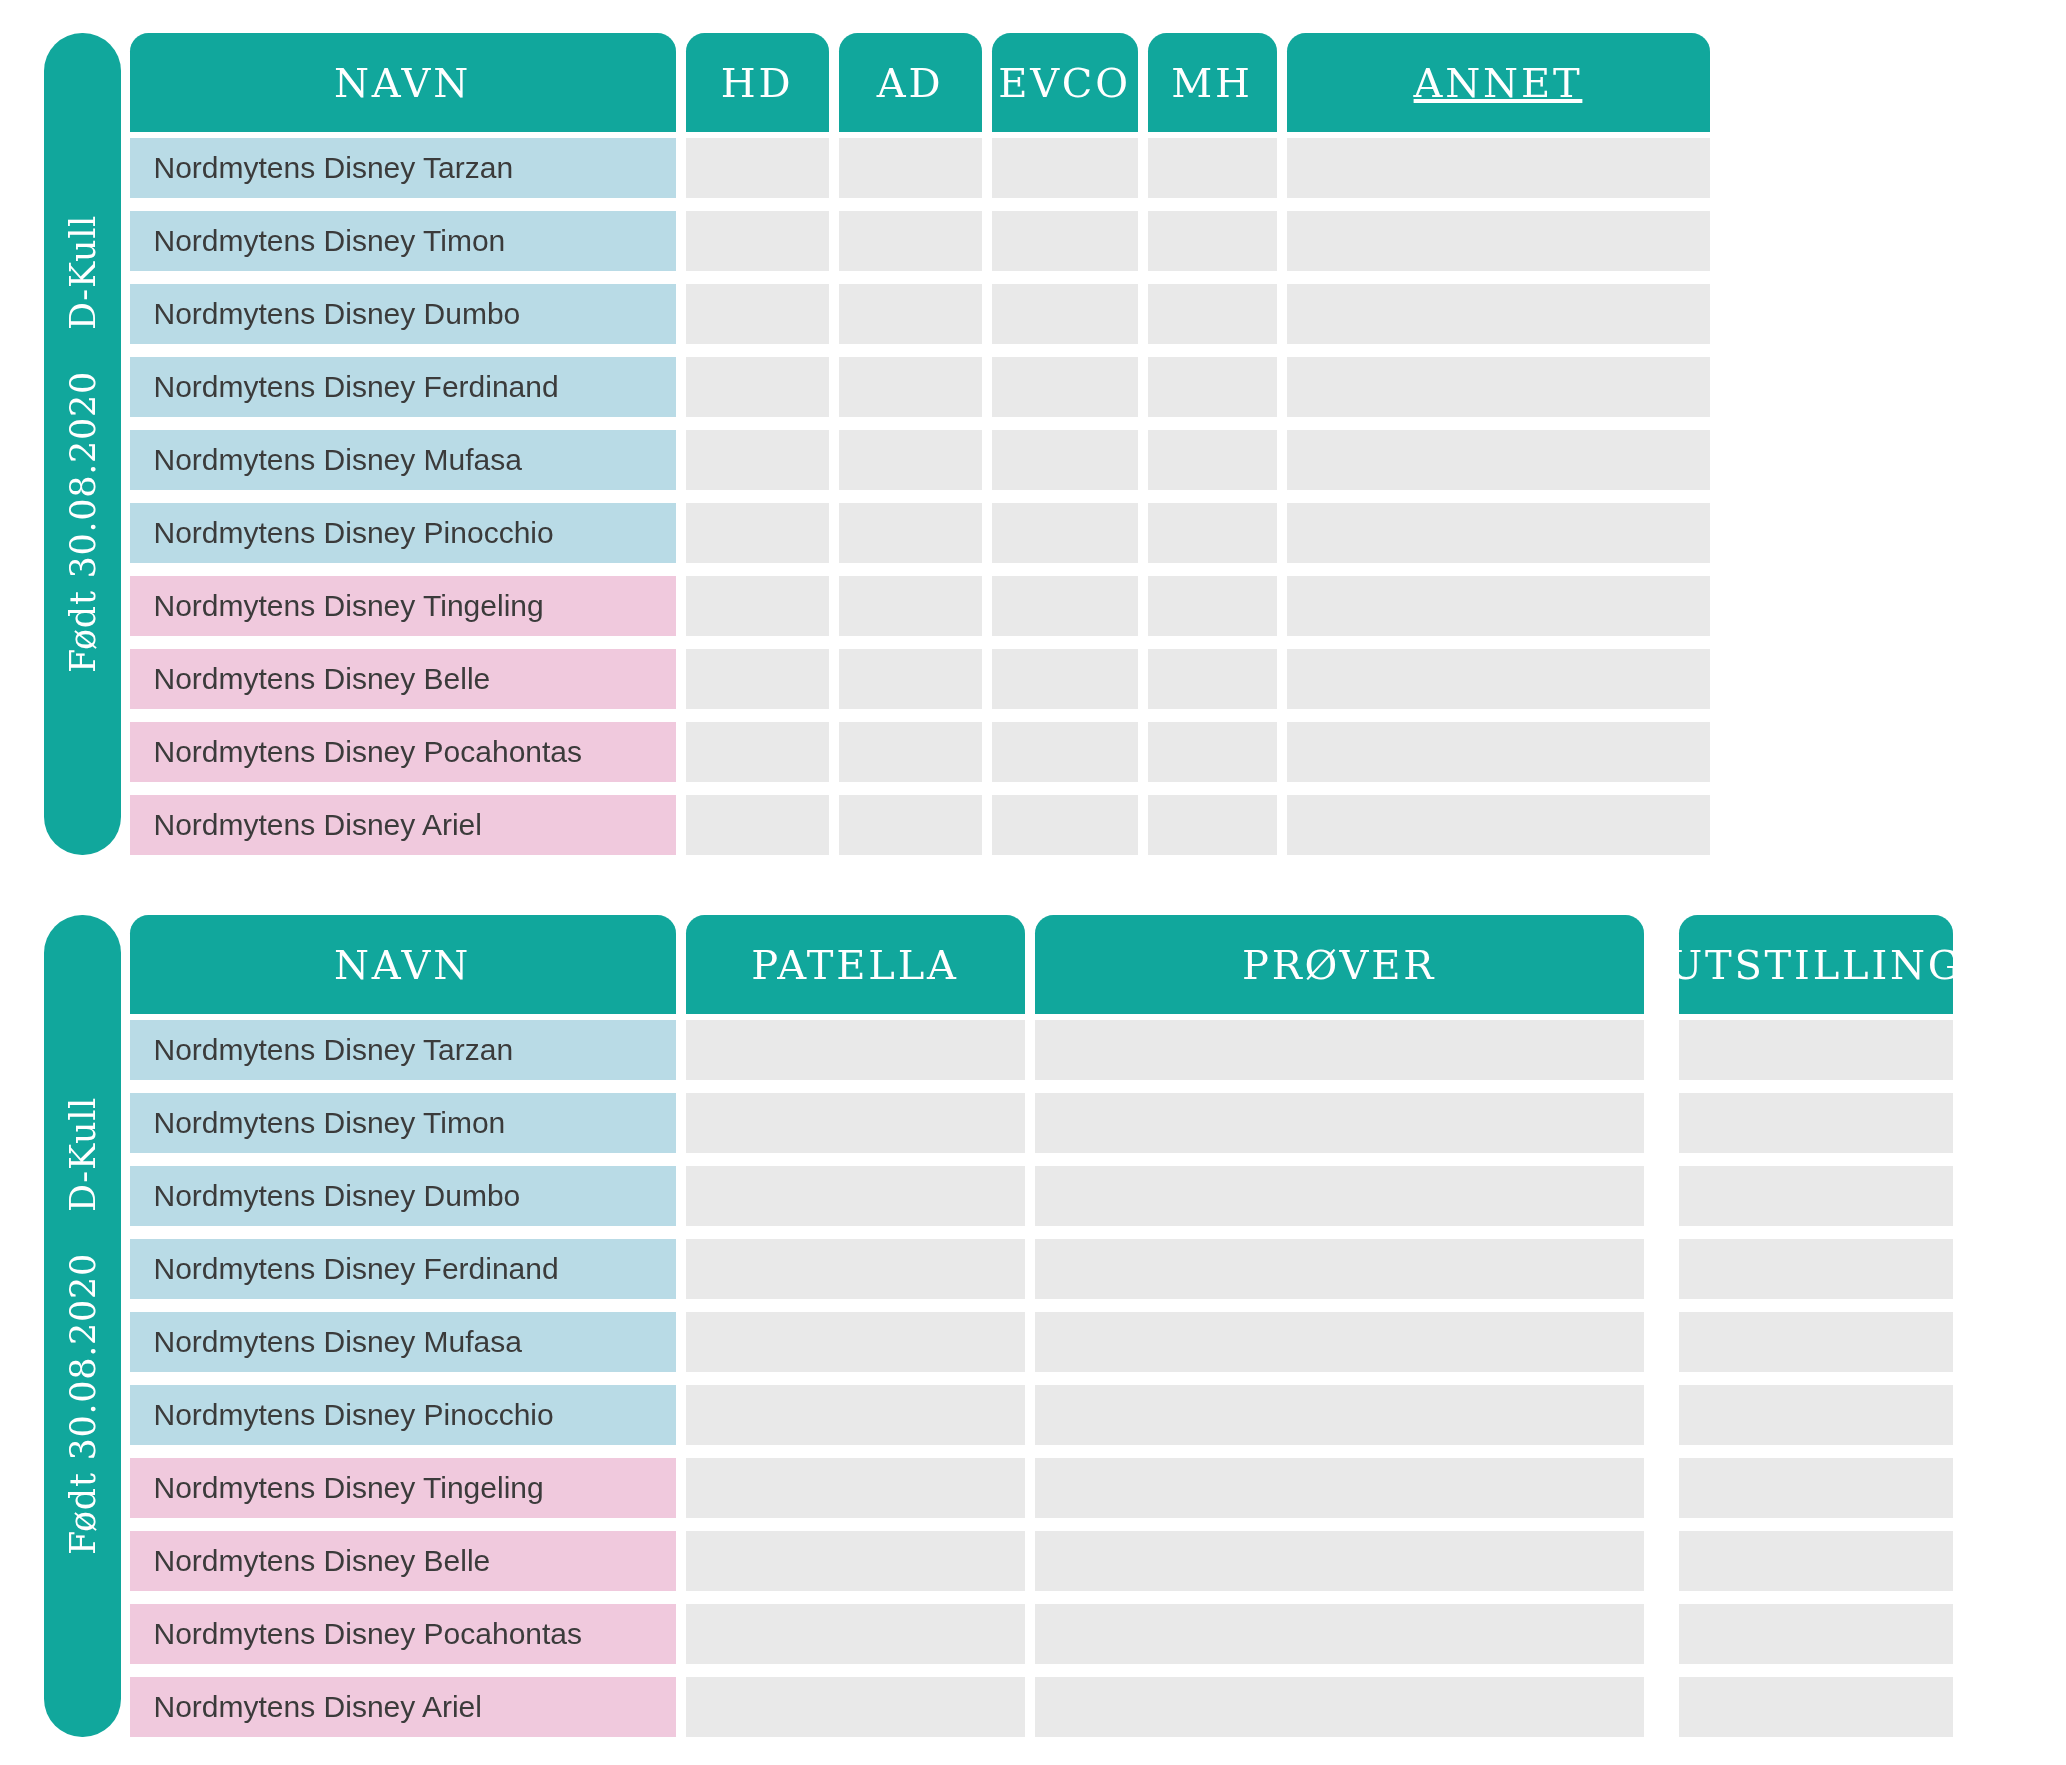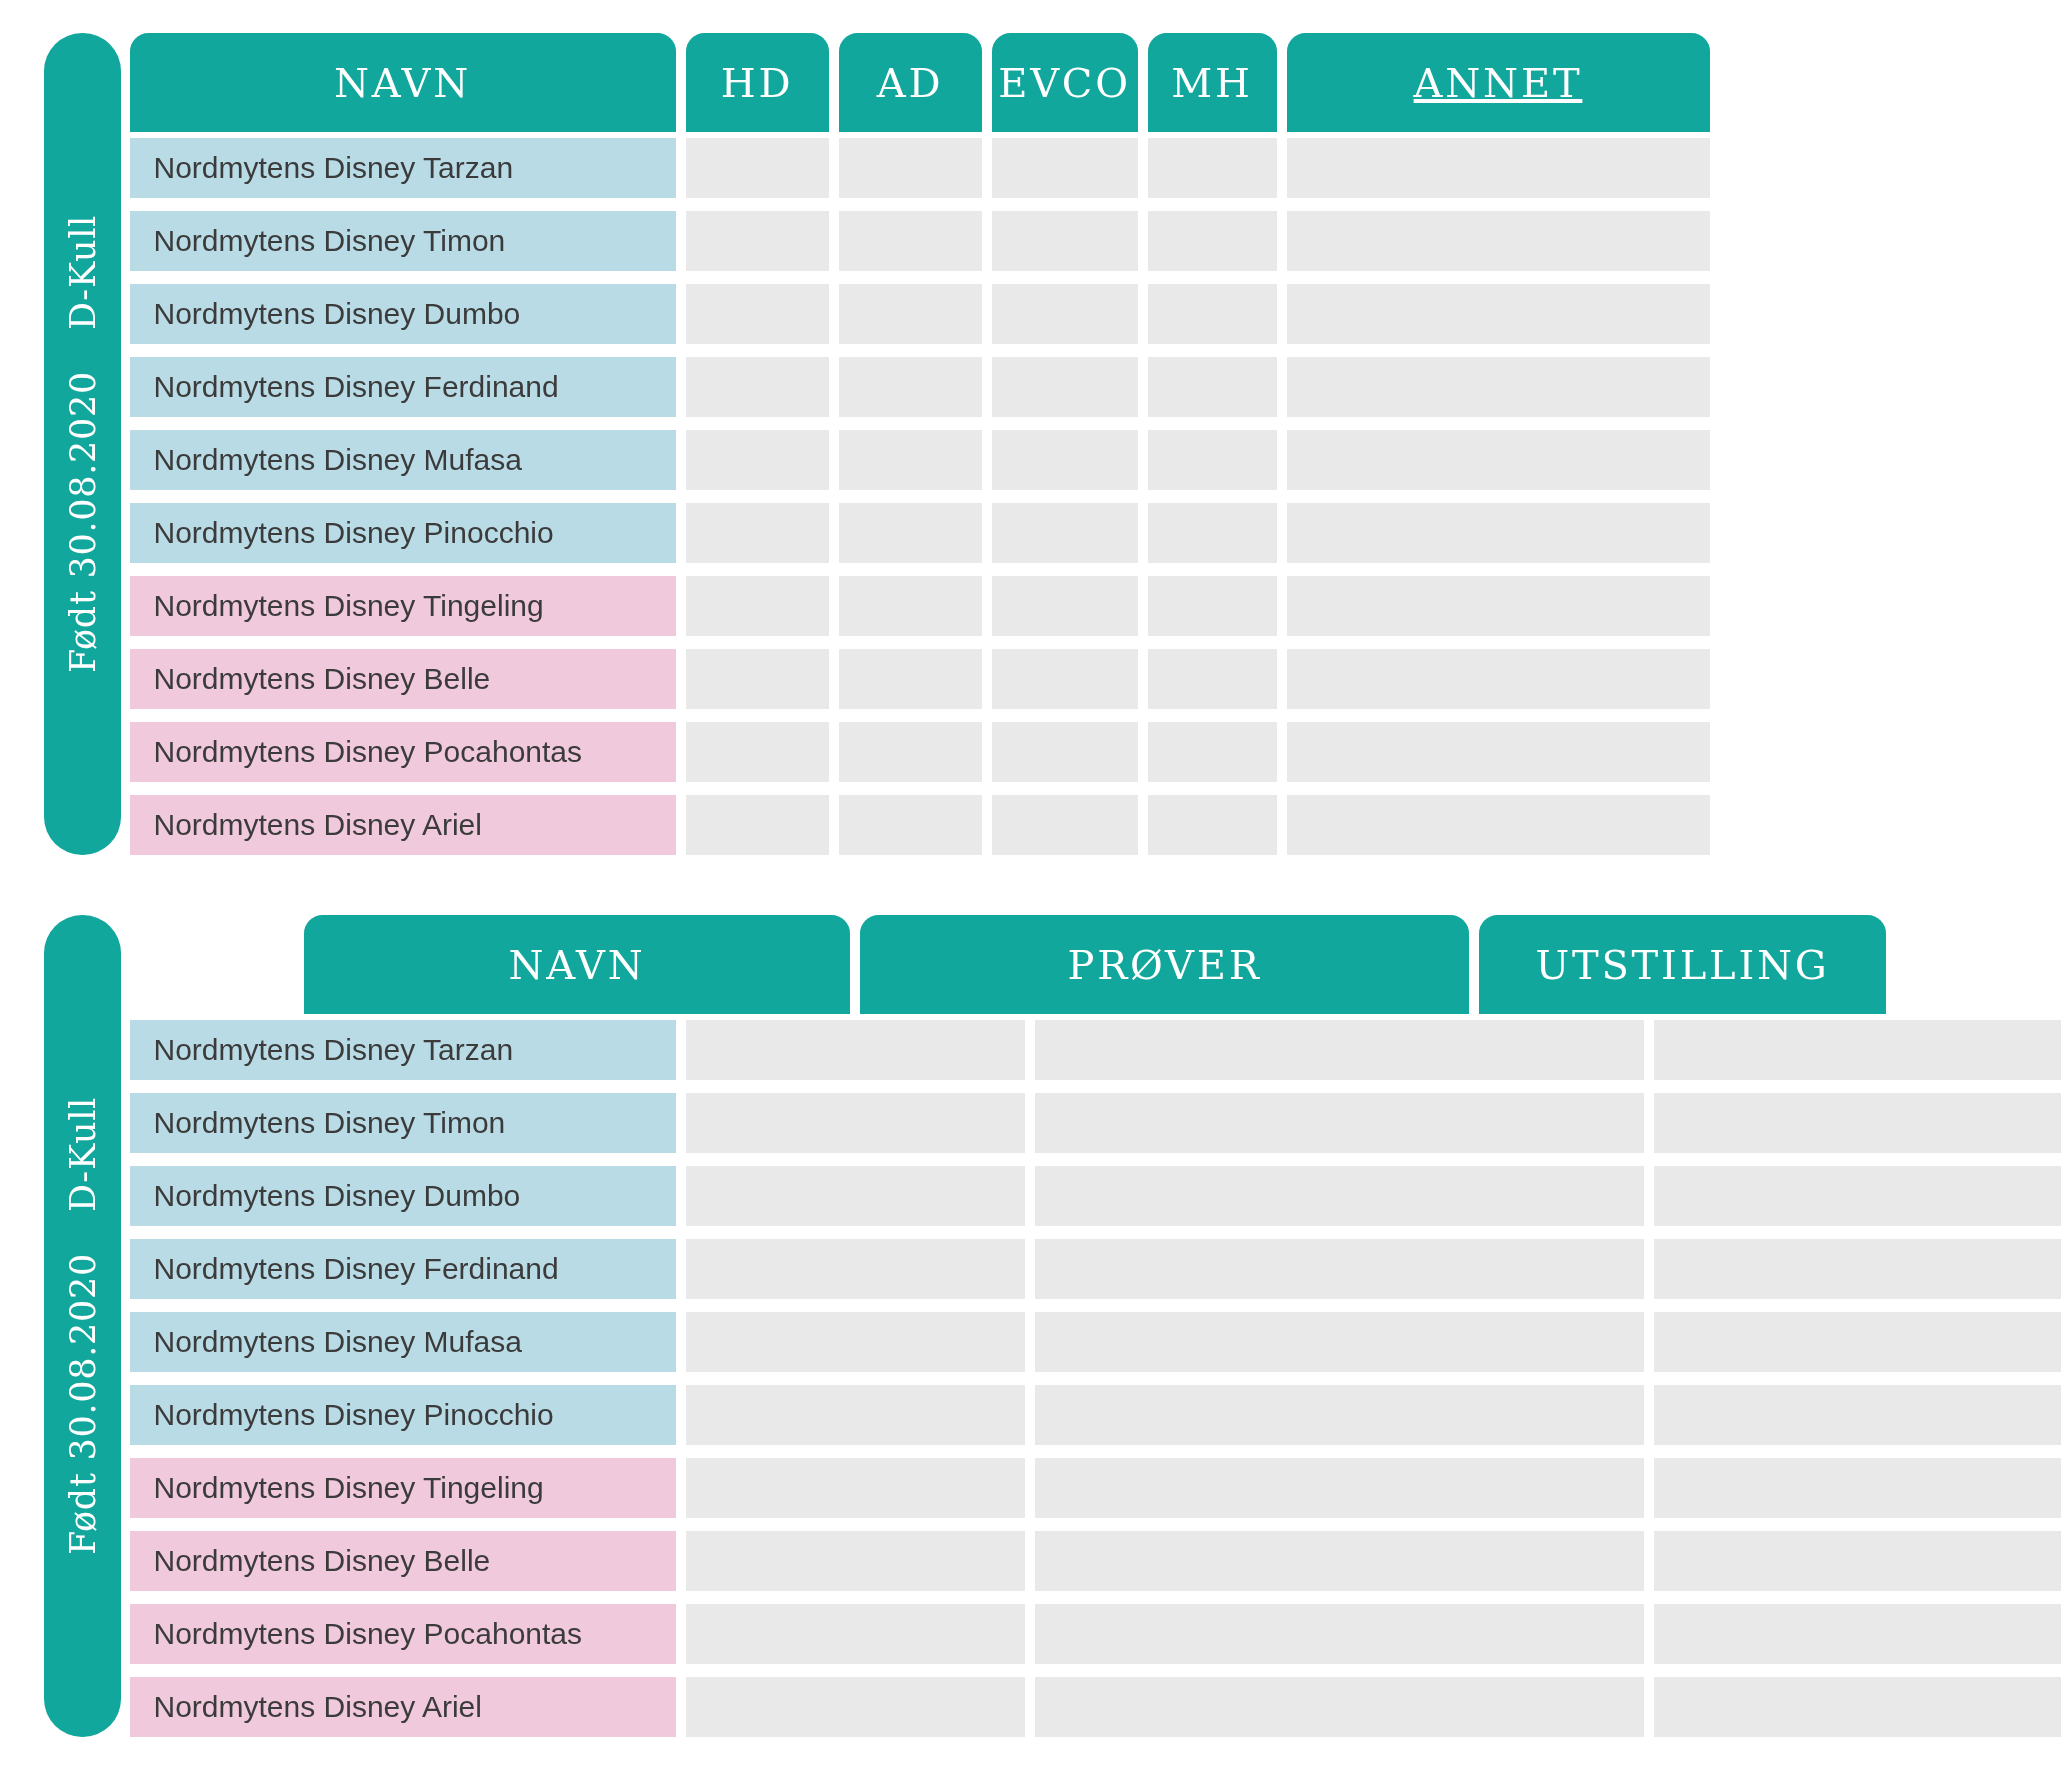--- a/index.html
+++ b/index.html
@@ -119,21 +119,21 @@
   .b1 .c-hd    { width: 143px; }
   .b1 .c-ad    { width: 143px; }
   .b1 .c-evco  { width: 146px; }
   .b1 .c-mh    { width: 129px; }
   .b1 .c-annet { width: 423px; text-decoration: underline; }
 
   
   .b2 .c-navn       { width: 546px; }
   .b2 .c-patella    { width: 339px; }
   .b2 .c-prover     { width: 609px; }
-  .b2 .c-utstilling { width: 407px; }
+  .b2 .c-utstilling { width: 274px; margin-left: 25px; }
 
   #block1 { position: absolute; left: 44px; top: 33px; }
   #block2 { position: absolute; left: 44px; top: 915px; }
 </style>
 </head>
 <body>
 
 <div class="page">
 
   <div class="block b1" id="block1">
@@ -258,20 +258,21 @@
       <div class="side-tab-inner">
         <span>D-Kull</span>
         <span>Født 30.08.2020</span>
       </div>
     </div>
 
     <div class="table-area">
 
       <div class="head-row">
         <div class="head-cell c-navn">NAVN</div>
+        <div class="head-cell c-patella">PATELLA</div>
         <div class="head-cell c-prover">PRØVER</div>
         <div class="head-cell c-utstilling">UTSTILLING</div>
       </div>
 
       <div class="body-rows">
 
         <div class="data-row">
           <div class="name-cell male c-navn">Nordmytens Disney Tarzan</div>
           <div class="blank-cell c-patella"></div>
           <div class="blank-cell c-prover"></div>

